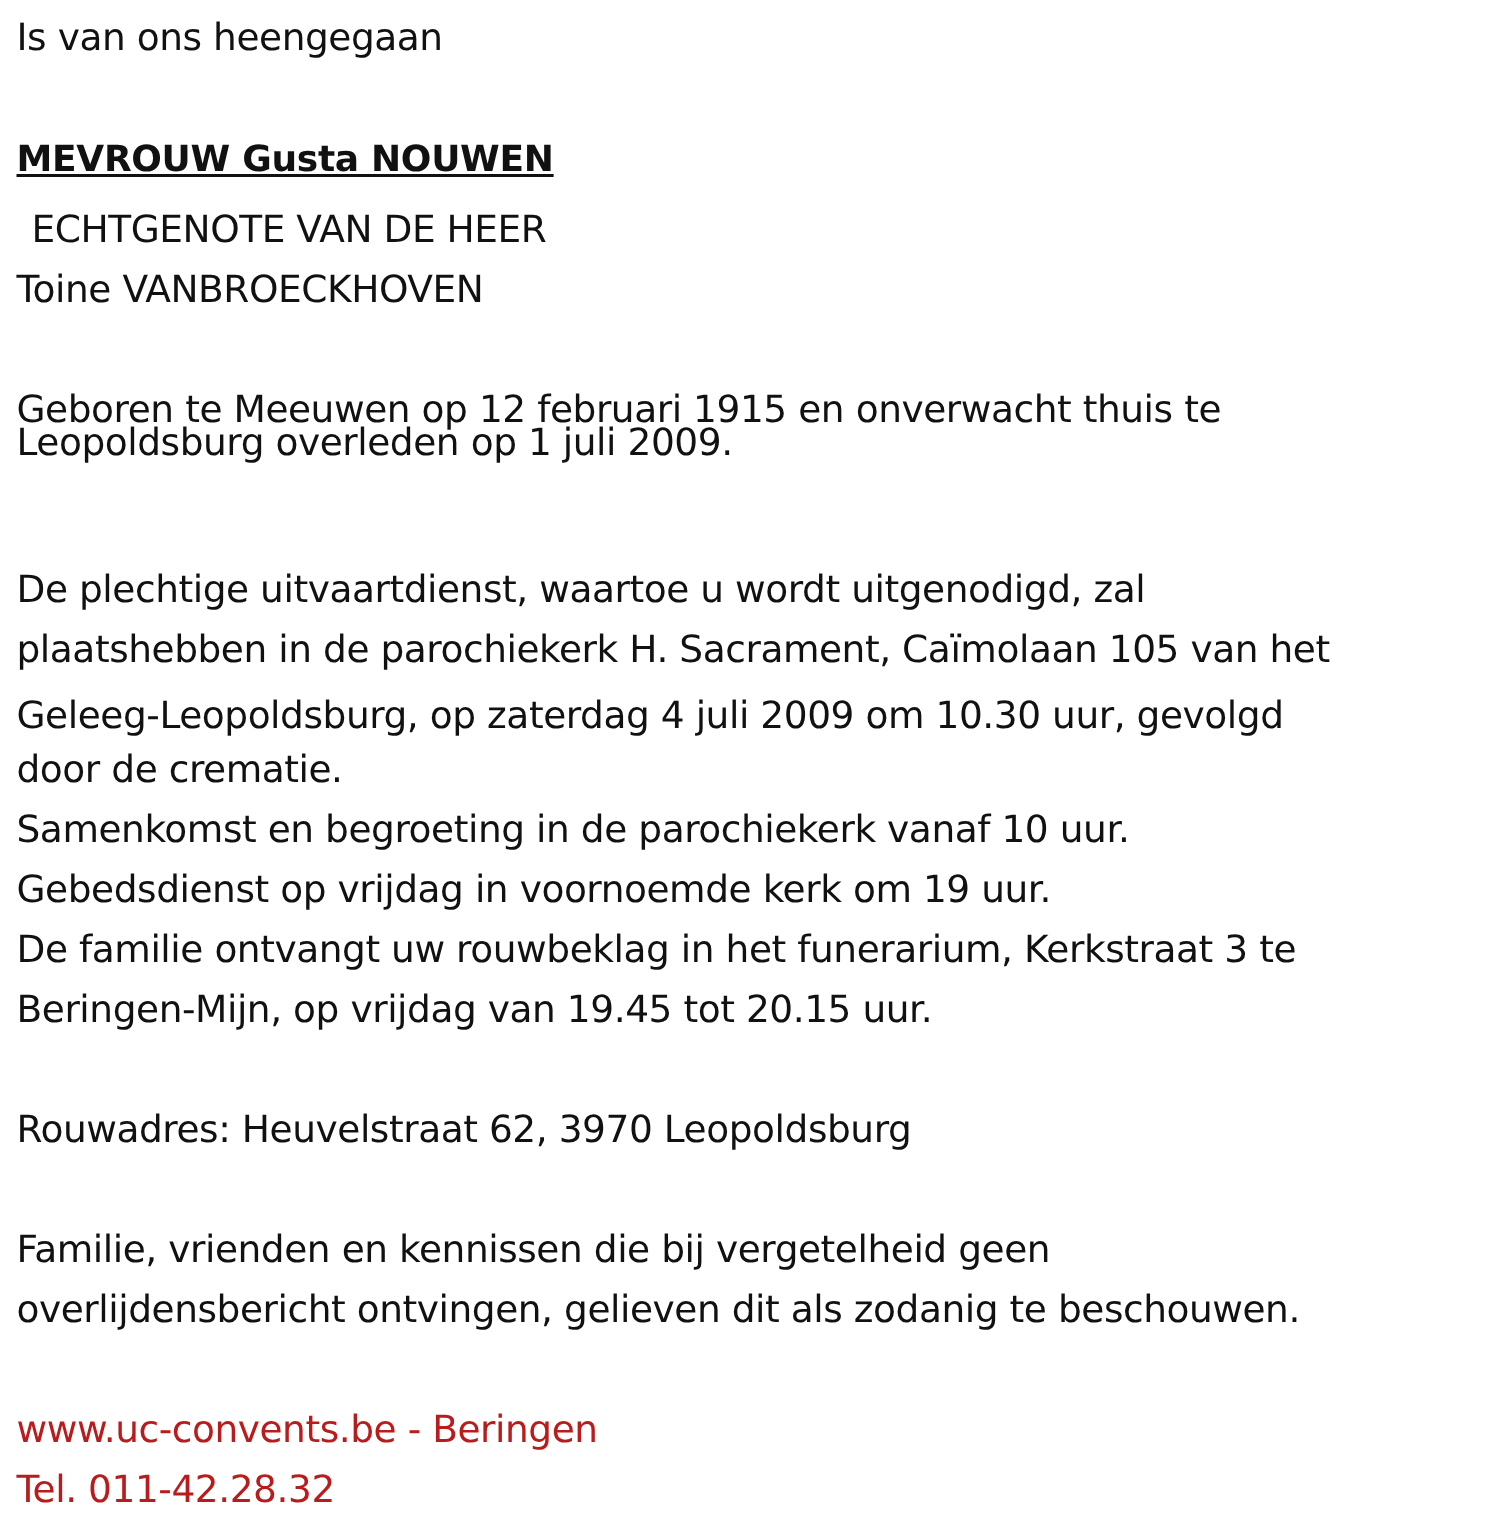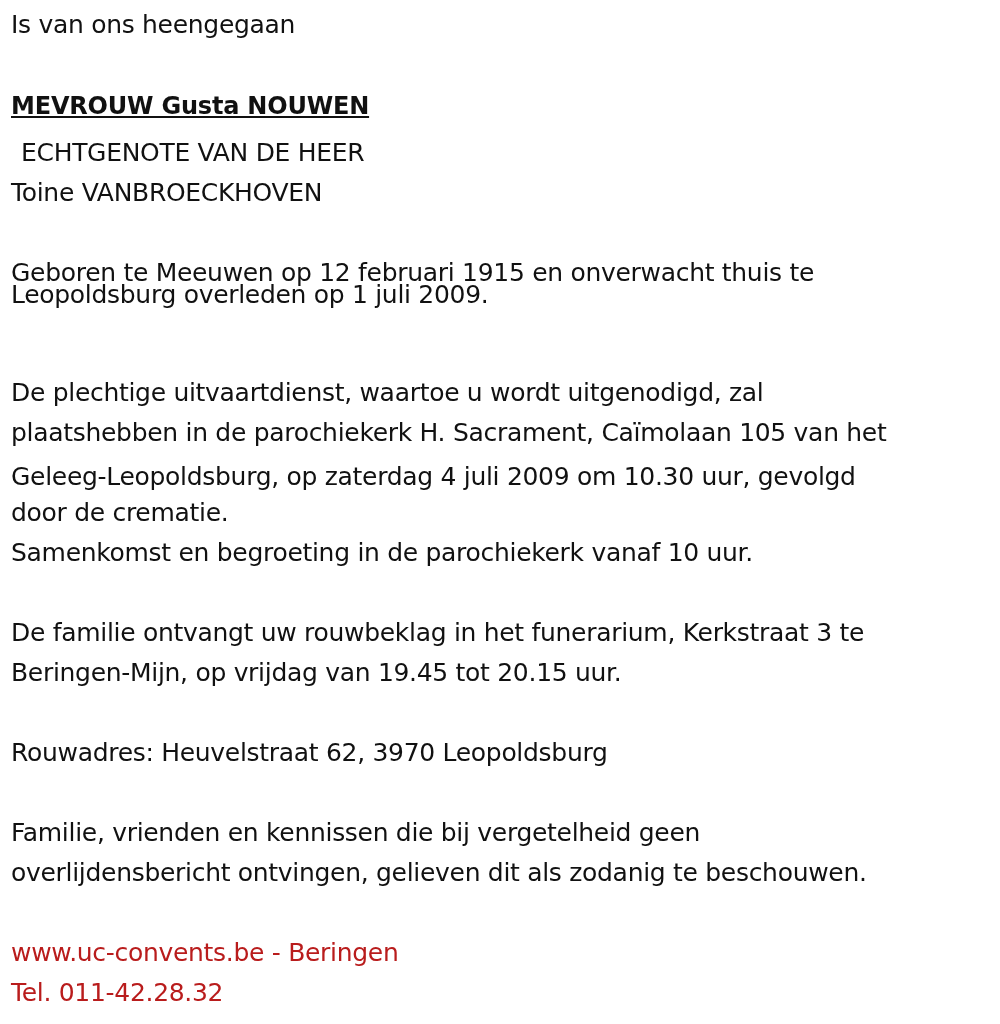--- a/index.html
+++ b/index.html
@@ -57,20 +57,21 @@
   <div class="line sub2">Toine VANBROECKHOVEN</div>
 
   <div class="line" style="top:258px;">Geboren te Meeuwen op 12 februari 1915 en onverwacht thuis te</div>
   <div class="line" style="top:280px;">Leopoldsburg overleden op 1 juli 2009.</div>
 
   <div class="line" style="top:378px;">De plechtige uitvaartdienst, waartoe u wordt uitgenodigd, zal</div>
   <div class="line" style="top:418px;">plaatshebben in de parochiekerk H. Sacrament, Caïmolaan 105 van het</div>
   <div class="line" style="top:438px;margin-top:24px;">Geleeg-Leopoldsburg, op zaterdag 4 juli 2009 om 10.30 uur, gevolgd</div>
   <div class="line" style="top:498px;">door de crematie.</div>
   <div class="line" style="top:538px;">Samenkomst en begroeting in de parochiekerk vanaf 10 uur.</div>
+  <div class="line" style="top:578px;">Gebedsdienst op vrijdag in voornoemde kerk om 19 uur.</div>
   <div class="line" style="top:618px;">De familie ontvangt uw rouwbeklag in het funerarium, Kerkstraat 3 te</div>
   <div class="line" style="top:658px;">Beringen-Mijn, op vrijdag van 19.45 tot 20.15 uur.</div>
 
   <div class="line" style="top:738px;">Rouwadres: Heuvelstraat 62, 3970 Leopoldsburg</div>
 
   <div class="line" style="top:858px;">overlijdensbericht ontvingen, gelieven dit als zodanig te beschouwen.</div>
   <div class="line" style="top:818px;">Familie, vrienden en kennissen die bij vergetelheid geen</div>
 
   <div class="line footer" style="top:938px;">www.uc-convents.be - Beringen</div>
   <div class="line footer" style="top:978px;">Tel. 011-42.28.32</div>

